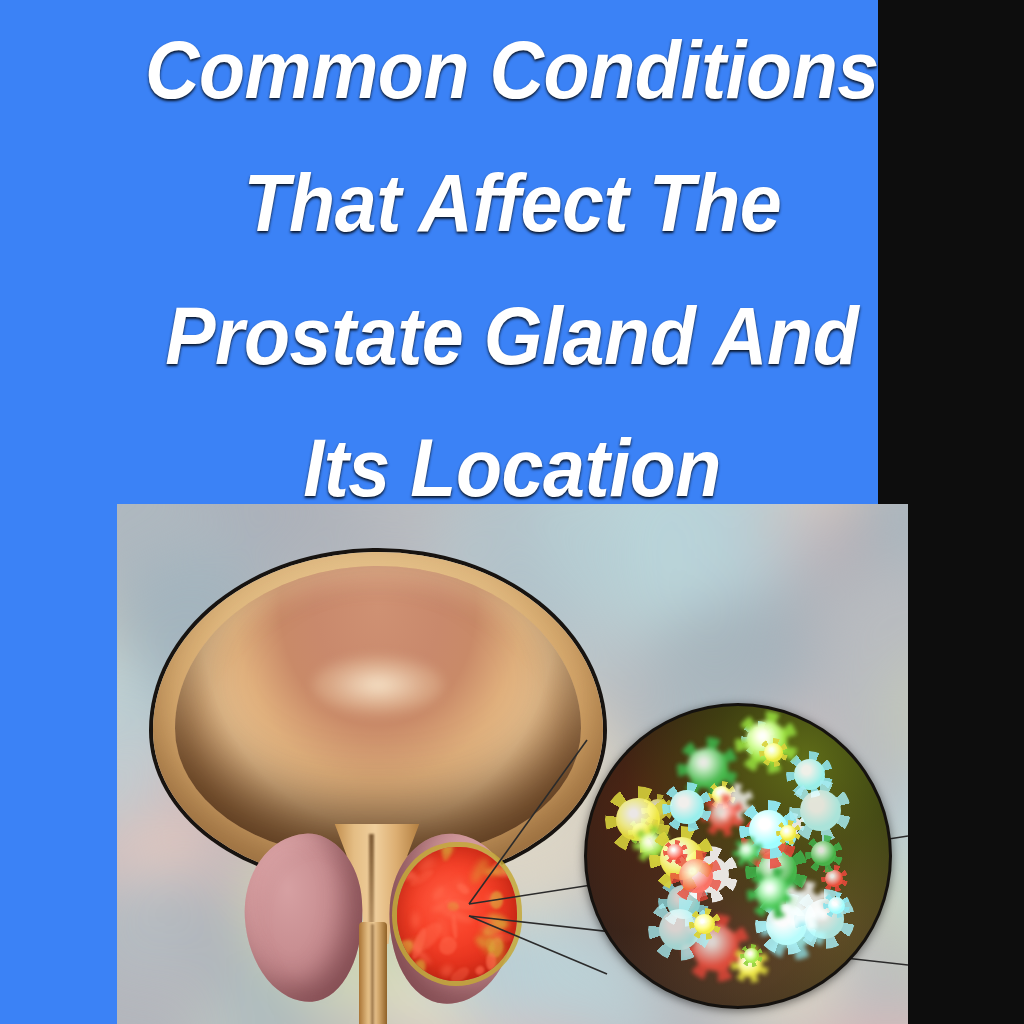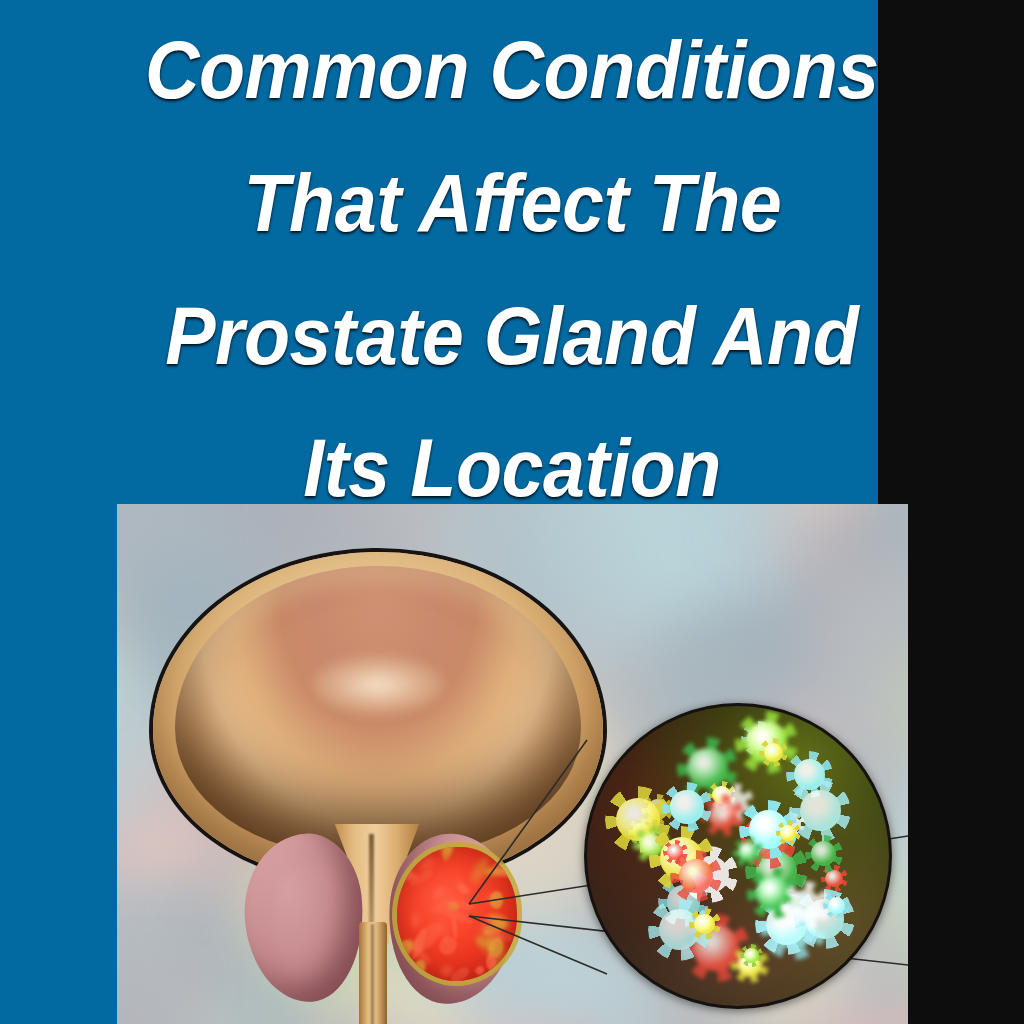--- a/index.html
+++ b/index.html
@@ -1,21 +1,21 @@
 <!DOCTYPE html>
 <html><head>
 <meta charset="utf-8">
 <style>
   html,body{margin:0;padding:0;}
   body{
     width:1024px;height:1024px;overflow:hidden;
     background:#0d0d0d;
     font-family:"Liberation Sans","DejaVu Sans",sans-serif;
   }
-  .poster{position:relative;width:878px;height:1024px;background:#0369a1;}
+  .poster{position:relative;width:878px;height:1024px;background:#3b82f6;}
 
   
   .title-block{
     position:absolute;left:0;top:0;width:1024px;height:500px;
     display:flex;flex-direction:column;justify-content:flex-start;
     align-items:center;padding-top:4px;box-sizing:border-box;
   }
   .title-line{
     color:#ffffff;
     font-family:"Liberation Sans","DejaVu Sans",sans-serif;

